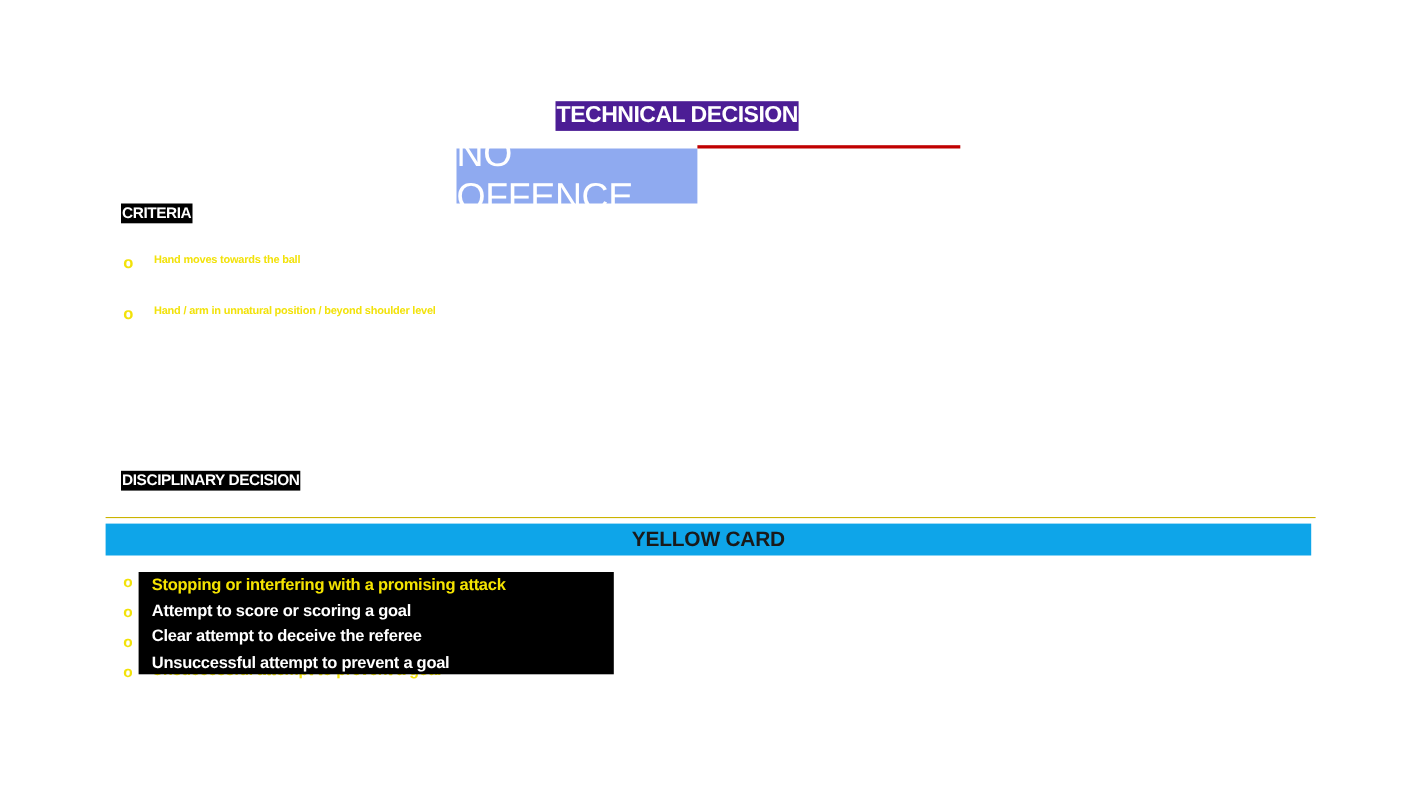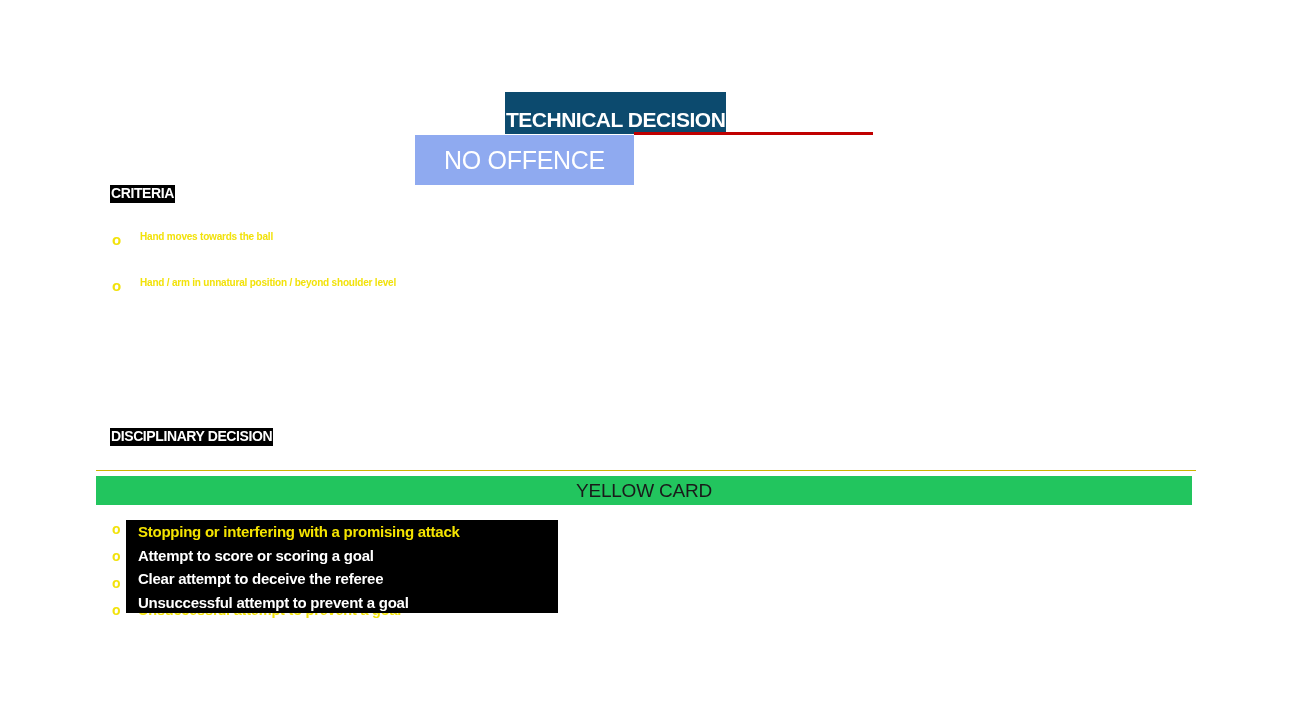--- a/index.html
+++ b/index.html
@@ -13,26 +13,26 @@
     font-family: "Liberation Sans", sans-serif;
     position: relative;
     overflow: hidden;
   }
 
   
   .tech-title {
     position: absolute;
     left: 505px;
     top: 92px;
-    background: #0c4a6e;
+    background: #4c1d95;
     color: #ffffff;
     font-size: 21px;
     font-weight: bold;
     letter-spacing: -0.5px;
-    padding: 17px 1px 3px 1px;
+    padding: 2px 1px 3px 1px;
     line-height: 1.05;
     white-space: nowrap;
   }
 
   
   .decision-wrap {
     position: absolute;
     left: 415px;
     top: 135px;
     width: 458px;
@@ -45,21 +45,21 @@
     left: 219px;
     top: -3px;
     width: 239px;
     height: 3px;
     background: #c00000;
   }
   .dec-btn {
     display: flex;
     align-items: center;
     justify-content: center;
-    font-size: 25px;
+    font-size: 34px;
     letter-spacing: -0.3px;
     height: 50px;
     box-sizing: border-box;
   }
   .dec-no {
     width: 219px;
     background: #8faaf0;
     color: #ffffff;
   }
   .dec-off {
@@ -120,27 +120,28 @@
     width: 1100px;
     height: 1px;
     background: #cbb400;
   }
   .yellow-band {
     position: absolute;
     left: 96px;
     top: 476px;
     width: 1096px;
     height: 29px;
-    background: #22c55e;
+    background: #0ea5e9;
     display: flex;
     align-items: center;
     justify-content: center;
     color: #1a1a1a;
     font-size: 19px;
     letter-spacing: -0.2px;
+    font-weight: bold;
   }
 
   
   .sanction-list {
     position: absolute;
     left: 112px;
     top: 519px;
     width: 640px;
   }
   .sanc-item {

